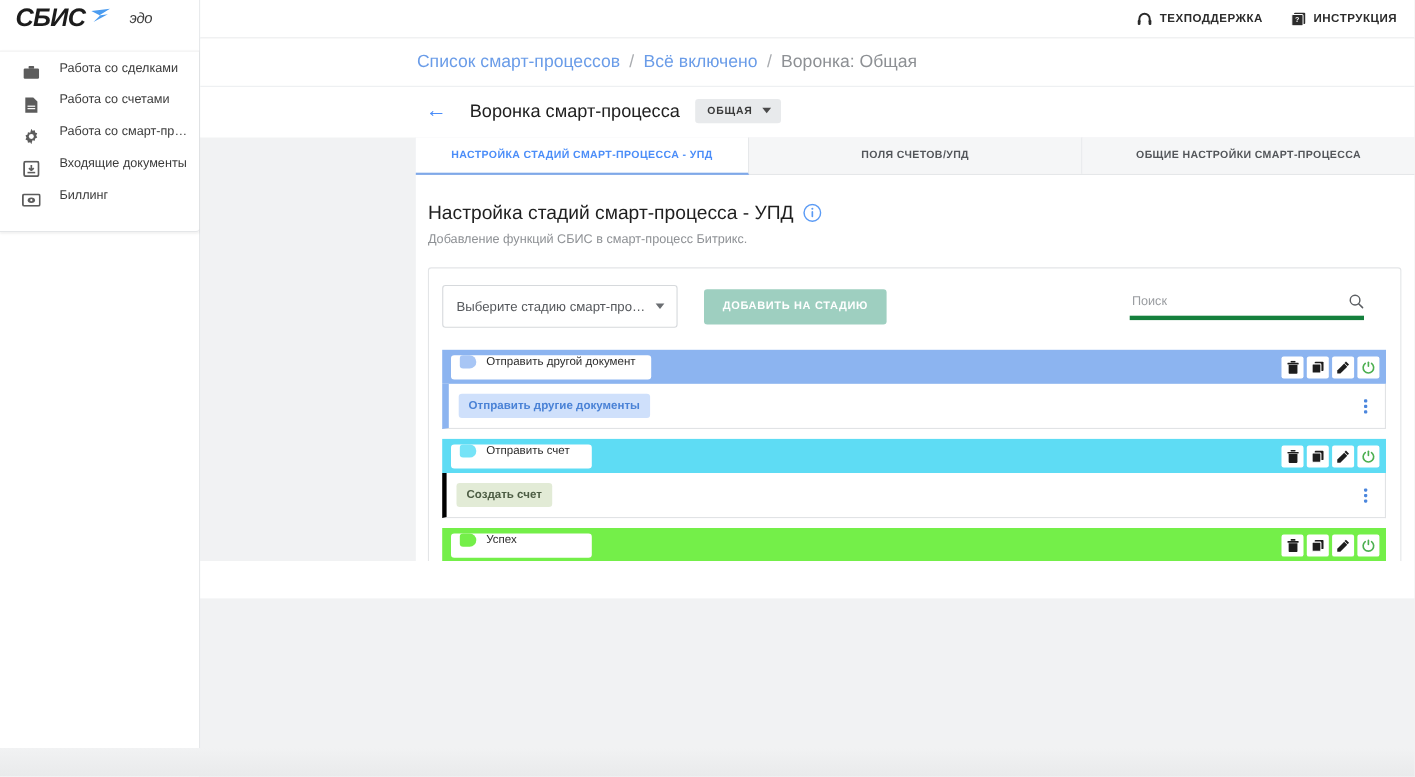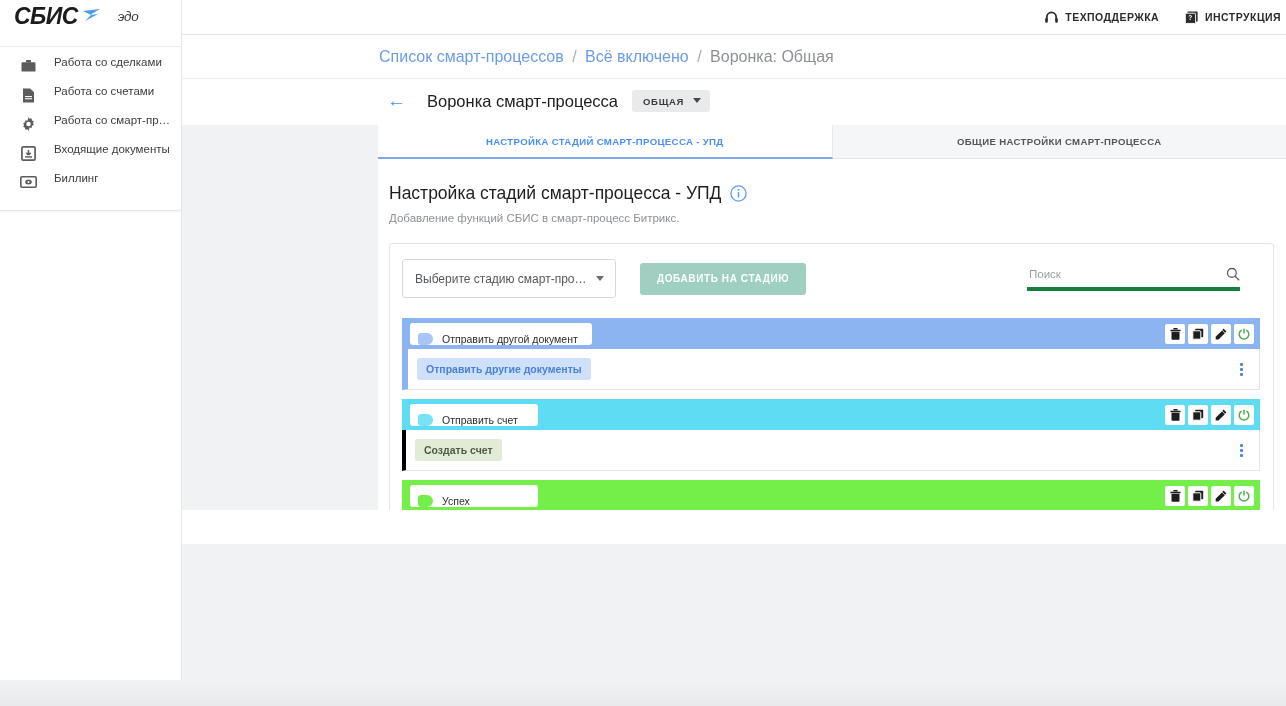--- a/index.html
+++ b/index.html
@@ -164,21 +164,21 @@
 
   
   .stages { margin-top: 20px; }
   .stage { margin-bottom: 9px; position: relative; }
   .stage-head {
     height: 31px; display: flex; align-items: center;
     padding-left: 8px; padding-right: 6px; position: relative;
   }
   .stage-chip {
     background: #ffffff; border-radius: 3px; height: 22px;
-    display: flex; align-items: flex-end; gap: 9px;
+    display: flex; align-items: flex-start; gap: 9px;
     padding: 0 14px 0 8px; min-width: 128px;
   }
   .pill { width: 15px; height: 12px; border-radius: 3px 6px 6px 3px; }
   .stage-name { font-size: 10.5px; color: #2d2d2d; white-space: nowrap; }
   .stage-actions { margin-left: auto; display: flex; align-items: center; gap: 3px; }
   .act-btn {
     width: 20px; height: 20px; background: #ffffff; border-radius: 2px;
     display: flex; align-items: center; justify-content: center; cursor: pointer;
   }
   .stage-body {
@@ -282,21 +282,21 @@
       <a class="top-link">
         <span class="top-ico">
           <svg width="13" height="13" viewBox="0 0 14 14" fill="#2b2b2b">
             <path d="M7 0.6A6 6 0 001 6.6v3.3h1.9V6.6a4.1 4.1 0 018.2 0v3.3H13V6.6A6 6 0 007 .6z"></path>
             <rect x="0.2" y="7.6" width="2.8" height="5" rx="1.3"></rect>
             <rect x="11" y="7.6" width="2.8" height="5" rx="1.3"></rect>
           </svg>
         </span>
         <span>ТЕХПОДДЕРЖКА</span>
       </a>
-      <a class="top-link" style="margin-right:5px;padding-right:0;">
+      <a class="top-link" style="margin-right:16px;padding-right:0;">
         <span class="top-ico">
           <svg width="13" height="13" viewBox="0 0 14 14" fill="#2b2b2b">
             <rect x="2.6" y="0.6" width="11" height="11" rx="1"></rect>
             <rect x="0.4" y="2.4" width="11" height="11" rx="1" fill="#2b2b2b" stroke="#fff" stroke-width="1"></rect>
             <text x="5.9" y="10" font-size="7" fill="#fff" font-family="Liberation Sans, sans-serif" text-anchor="middle">?</text>
           </svg>
         </span>
         <span>ИНСТРУКЦИЯ</span>
       </a>
     </div>
@@ -314,20 +314,23 @@
       <span class="page-title">Воронка смарт-процесса</span>
       <span class="chip-select">
         <span>ОБЩАЯ</span>
         <span class="chip-caret"></span>
       </span>
     </div>
 
     <div class="tabs">
       <div class="tab active">
         <span>НАСТРОЙКА СТАДИЙ СМАРТ-ПРОЦЕССА - УПД</span>
+      </div>
+      <div class="tab">
+        <span>ПОЛЯ СЧЕТОВ/УПД</span>
       </div>
       <div class="tab">
         <span>ОБЩИЕ НАСТРОЙКИ СМАРТ-ПРОЦЕССА</span>
       </div>
     </div>
 
     <div class="content-wrap">
       <div class="panel">
 
         <div class="h1row">

